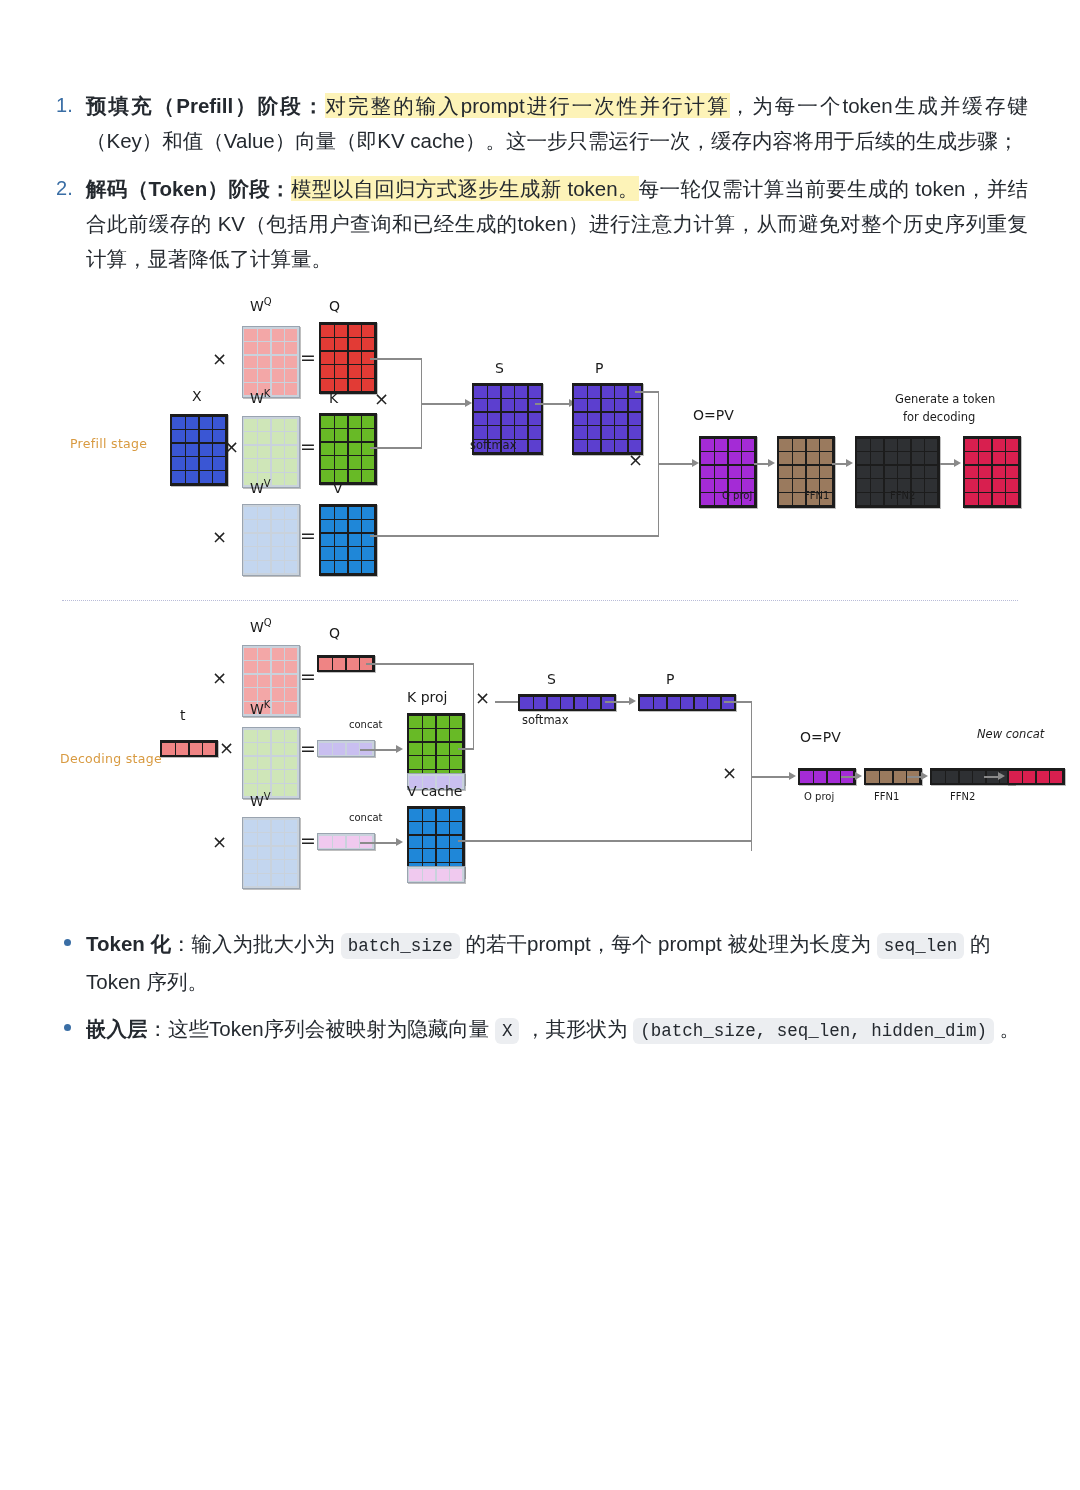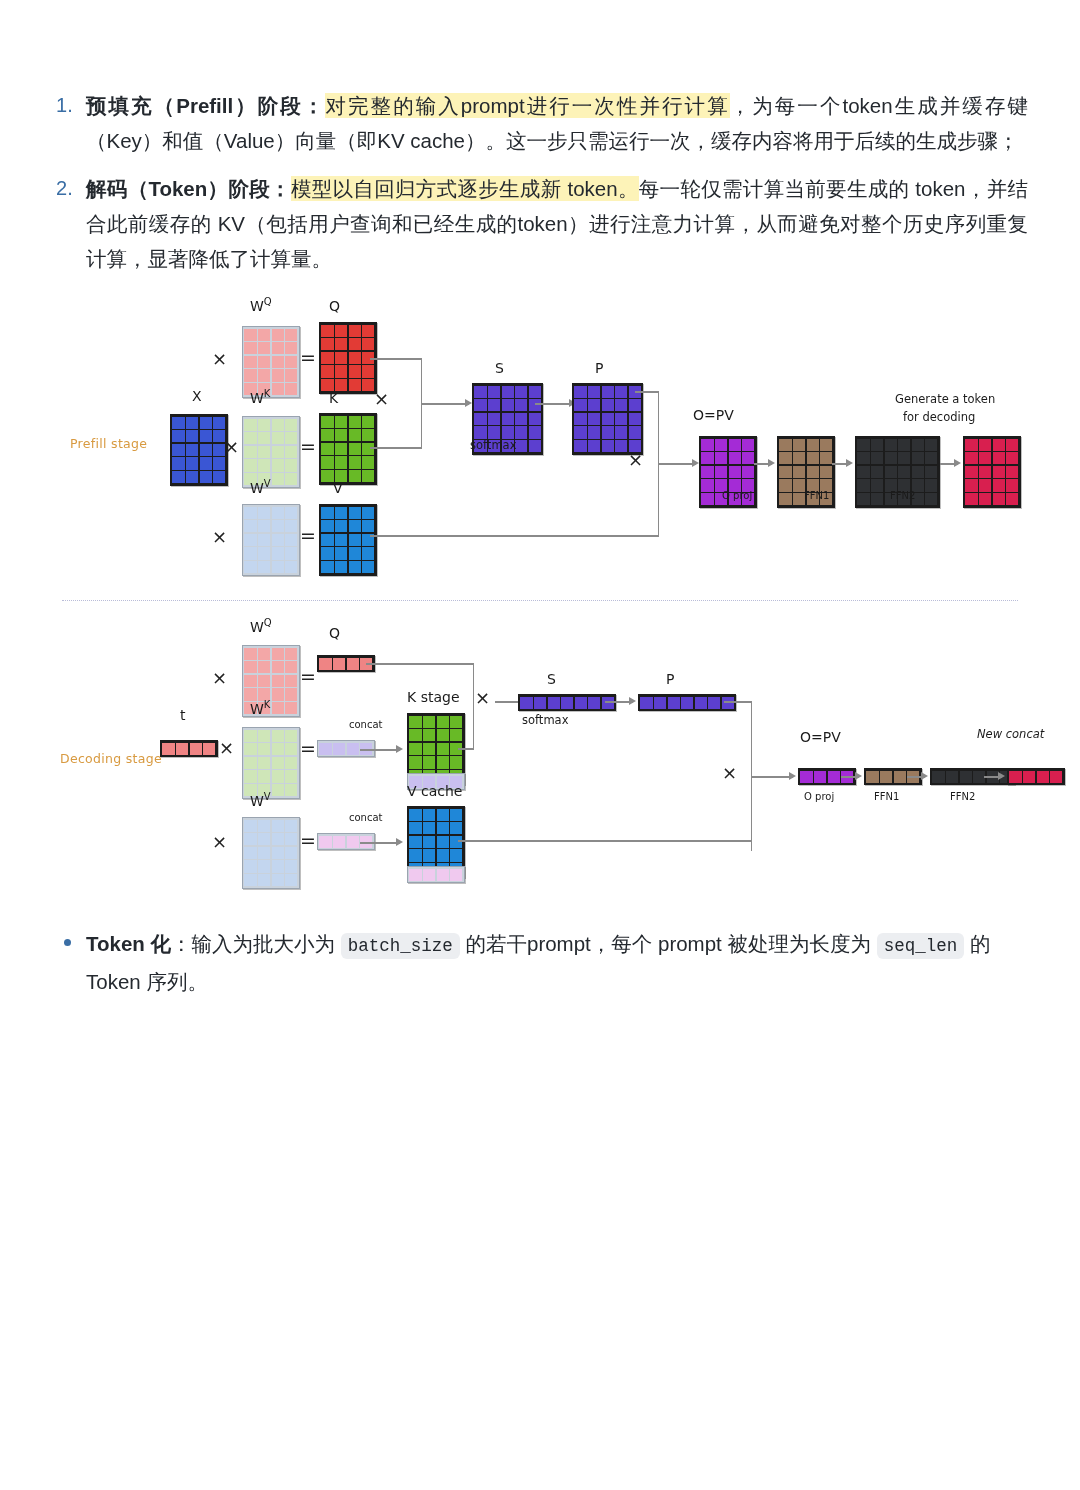--- a/index.html
+++ b/index.html
@@ -600,21 +600,21 @@
       <div class="op eq" style="left:248px; top:128px;">=</div>
       <div class="grid soft" id="dc-knew" style="left: 265px; top: 131px; grid-template-columns: repeat(4, 12.2px); grid-template-rows: repeat(1, 12.2px);">
           <i style="background: rgb(201, 191, 240);"></i>
           <i style="background: rgb(201, 191, 240);"></i>
           <i style="background: rgb(201, 191, 240);"></i>
           <i style="background: rgb(201, 191, 240);"></i>
         </div>
       <div class="hand xs" style="left:297px; top:110px;">concat</div>
       <div class="wire h" style="left:308px; top:140px; width:40px;"></div>
       <div class="arrowhead" style="left:344px; top:136px;"></div>
-      <div class="hand" style="left:355px; top:80px;">K stage</div>
+      <div class="hand" style="left:355px; top:80px;">K proj</div>
       <div class="grid" id="dc-kcache" style="left: 355px; top: 104px; grid-template-columns: repeat(4, 12.2px); grid-template-rows: repeat(5, 12.2px);">
           <i style="background: rgb(104, 186, 38);"></i>
           <i style="background: rgb(104, 186, 38);"></i>
           <i style="background: rgb(104, 186, 38);"></i>
           <i style="background: rgb(104, 186, 38);"></i>
           <i style="background: rgb(104, 186, 38);"></i>
           <i style="background: rgb(104, 186, 38);"></i>
           <i style="background: rgb(104, 186, 38);"></i>
           <i style="background: rgb(104, 186, 38);"></i>
           <i style="background: rgb(104, 186, 38);"></i>
@@ -777,14 +777,17 @@
         </div>
       <div class="hand sm it" style="left:925px; top:118px;">New concat</div>
     </div>
   </div>
 
 
   <ul class="bullets">
     <li>
       <span class="bold">Token 化</span><span>：</span><span class="parts">输入为批大小为 <code class="ic">batch_size</code> 的若干prompt，每个 prompt 被处理为长度为 <code class="ic">seq_len</code> 的 Token 序列。</span>
     </li>
+    <li>
+      <span class="bold">嵌入层</span><span>：</span><span class="parts">这些Token序列会被映射为隐藏向量 <code class="ic">X</code> ，其形状为 <code class="ic">(batch_size, seq_len, hidden_dim)</code> 。</span>
+    </li>
   </ul>
 </div>
 
 </body></html>

